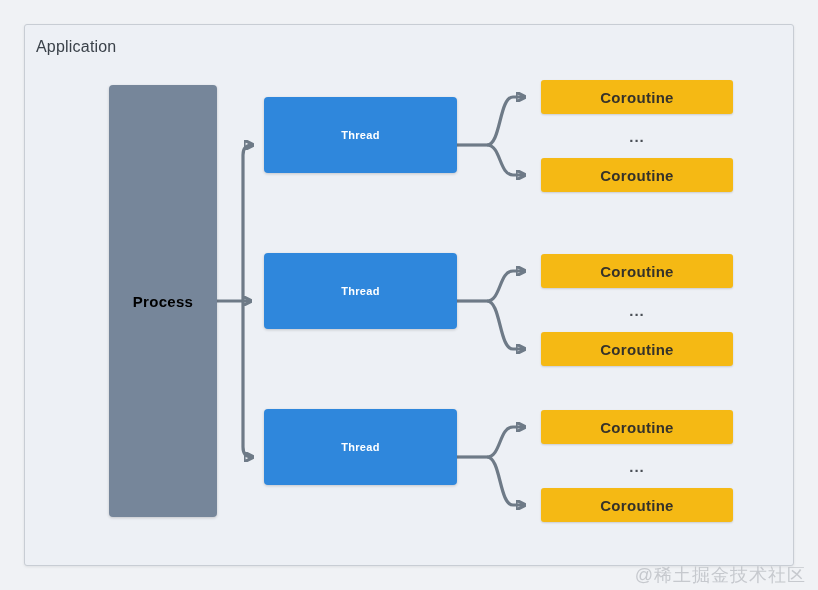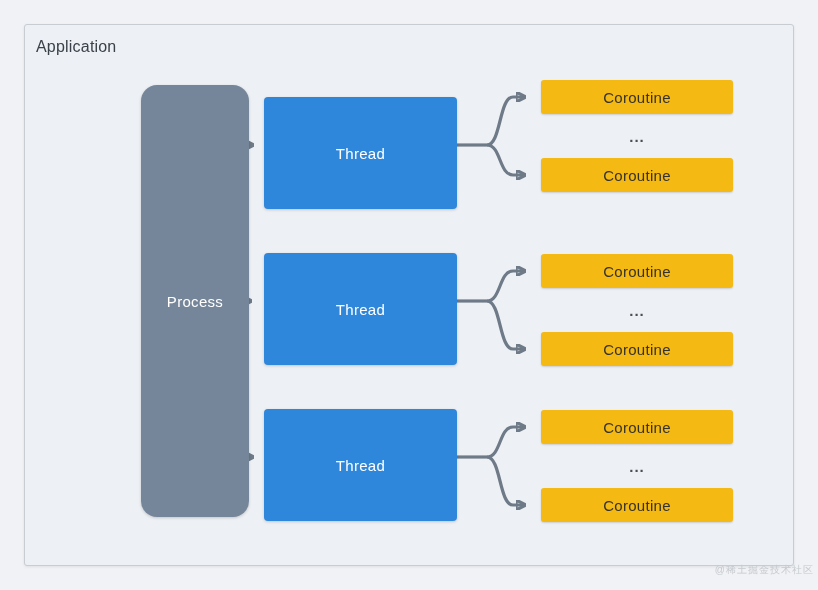--- a/index.html
+++ b/index.html
@@ -20,55 +20,54 @@
   }
   .panel-title{
     position:absolute;left:36px;top:38px;
     font-size:16px;font-weight:400;color:#3a4149;
     letter-spacing:.2px;
   }
   .connectors{position:absolute;left:0;top:0;width:818px;height:590px;pointer-events:none;}
   .connectors path{stroke:#6e7a87;stroke-width:3.2;fill:none;}
   .node{
     position:absolute;display:flex;align-items:center;justify-content:center;
-    font-weight:400;letter-spacing:.3px;
+    font-weight:700;letter-spacing:.3px;
   }
   .process{
     left:109px;top:85px;width:108px;height:432px;
-    background:#76869a;border-radius:16px;
-    color:#ffffff;font-size:15px;
+    background:#76869a;border-radius:4px;
+    color:#000000;font-size:15px;
     box-shadow:0 1px 3px rgba(0,0,0,.18);
-    margin-left:32px;
   }
   .thread{
-    left:264px;width:193px;height:112px;
+    left:264px;width:193px;height:76px;
     background:#2f87dc;border-radius:4px;
-    color:#ffffff;font-size:15px;
+    color:#ffffff;font-size:11px;
     box-shadow:0 1px 3px rgba(0,0,0,.18);
     align-items:center;
   }
   .thread.t1{top:97px;} .thread.t2{top:253px;} .thread.t3{top:409px;}
   .coroutine{
     left:541px;width:192px;height:34px;
     background:#f5b914;border-radius:3px;
     color:#35322a;font-size:15px;
     box-shadow:0 1px 2px rgba(0,0,0,.15);
   }
   .c1{top:80px;} .c2{top:158px;}
   .c3{top:254px;} .c4{top:332px;}
   .c5{top:410px;} .c6{top:488px;}
   .dots{
     position:absolute;left:541px;width:192px;height:18px;
     display:flex;align-items:center;justify-content:center;
     color:#4a4f55;font-size:15px;font-weight:700;letter-spacing:1px;
   }
   .d1{top:127px;} .d2{top:301px;} .d3{top:457px;}
   .watermark{
-    position:absolute;right:4px;top:563px;
-    font-size:10px;color:#c6c9ce;letter-spacing:1px;
+    position:absolute;right:12px;top:563px;
+    font-size:18px;color:#c6c9ce;letter-spacing:1px;
   }
 </style>
 </head>
 <body>
 
 <div class="canvas">
 
   <div class="panel"></div>
 
   <div class="panel-title">Application</div>

